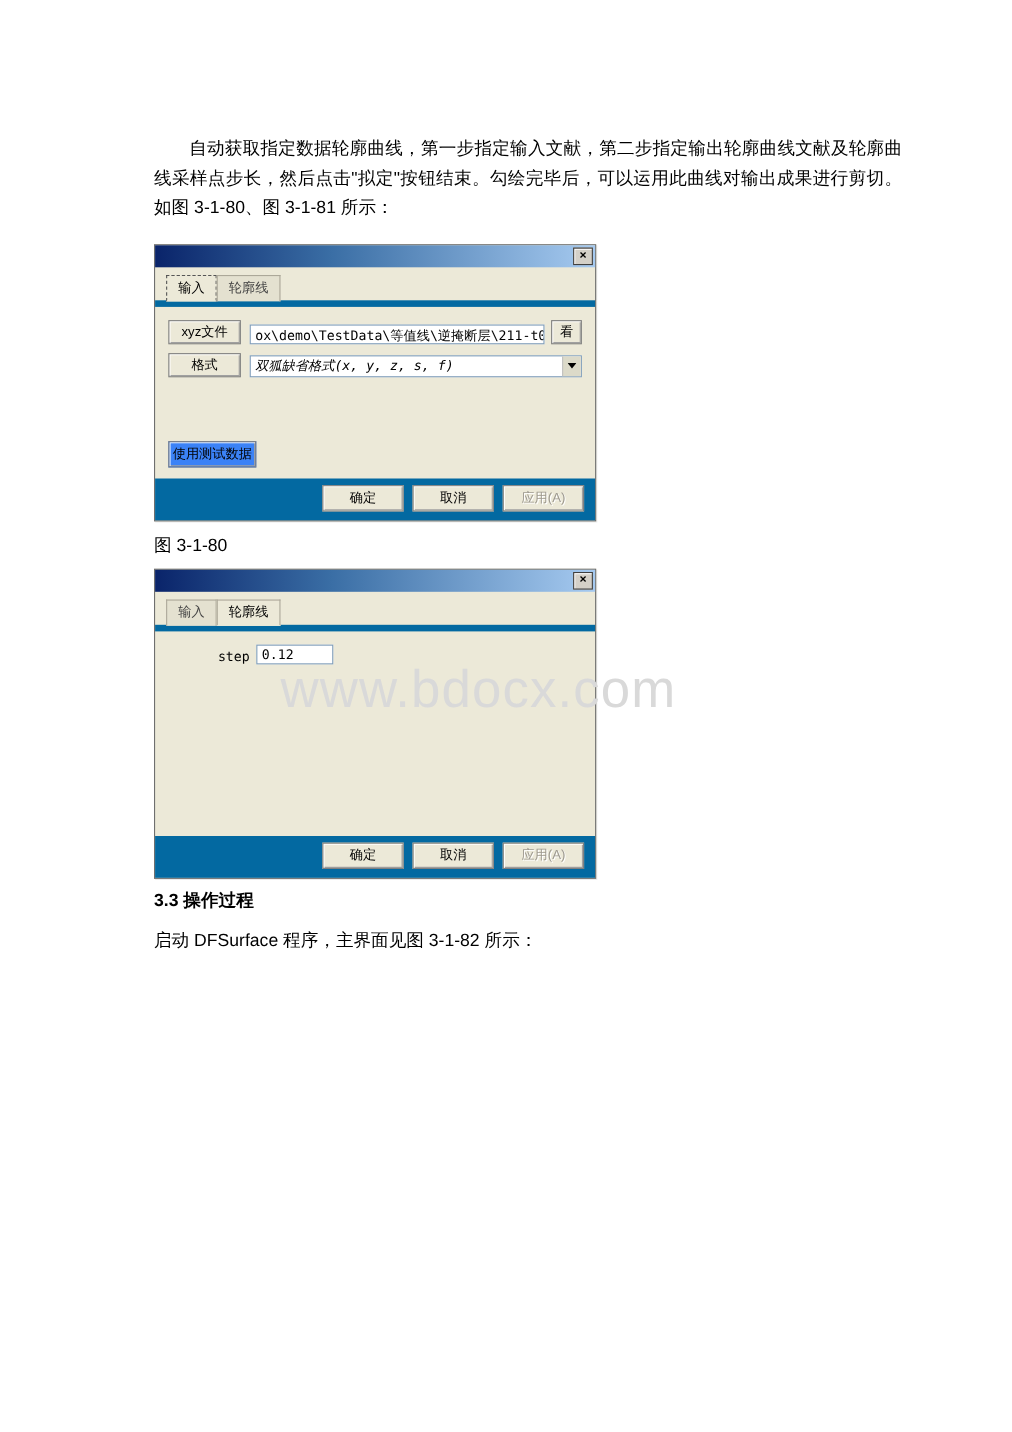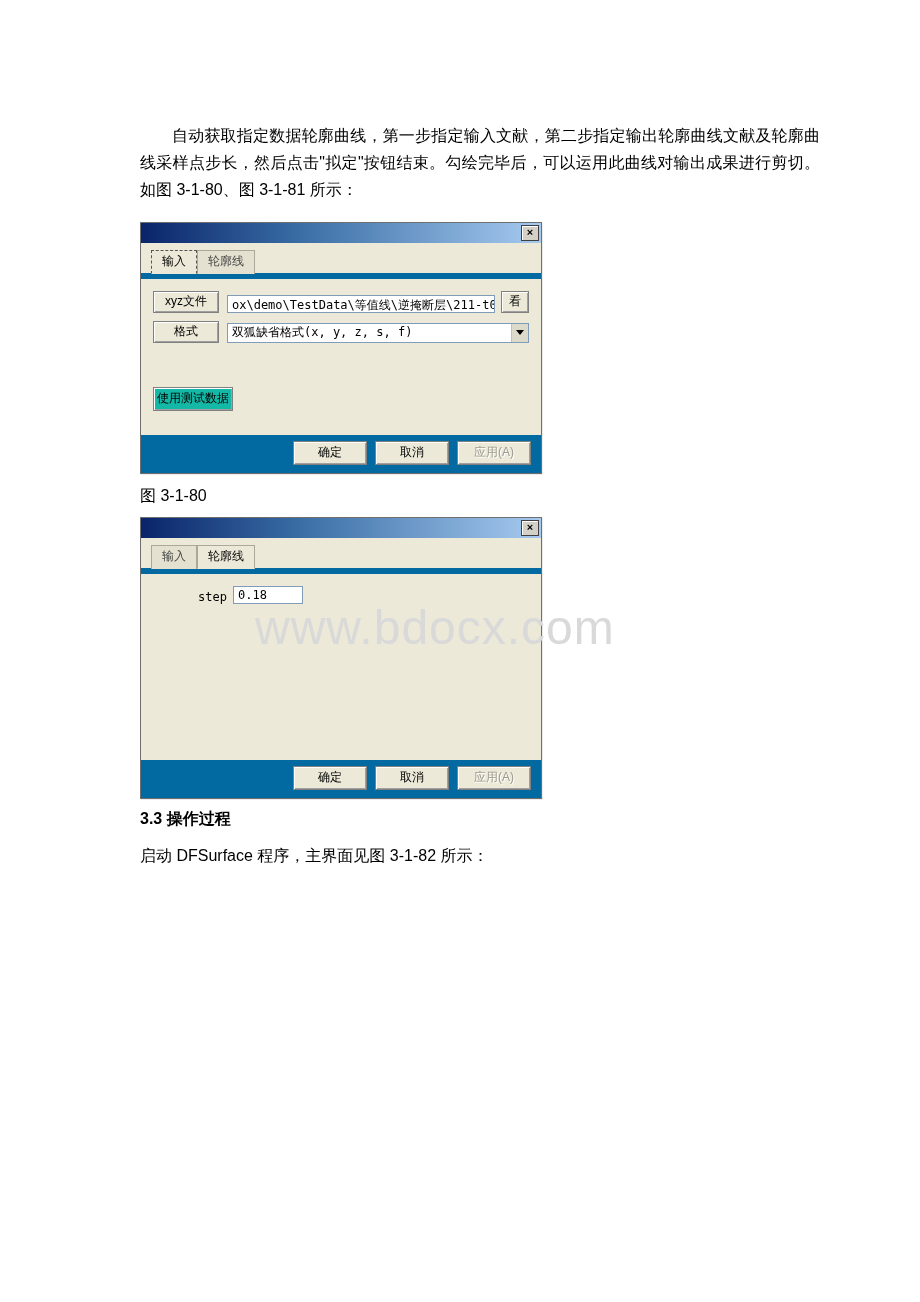--- a/index.html
+++ b/index.html
@@ -169,38 +169,39 @@
     align-items: stretch;
     box-sizing: border-box;
   }
   .combo-text {
     flex: 1;
     padding: 1px 4px;
     font-size: 12px;
     font-family: "SimSun", monospace;
     display: flex;
     align-items: center;
+    font-style: italic;
   }
   .combo-arrow {
     width: 16px;
     background: #dcdac9;
     border-left: 1px solid #c0c0c0;
     display: flex;
     align-items: center;
     justify-content: center;
   }
   .combo-arrow svg { width: 8px; height: 6px; }
   .test-data-btn {
     position: absolute;
-    bottom: 24px;
+    bottom: 10px;
     left: 12px;
     width: 78px;
     height: 22px;
     border: 1px solid #808080;
-    background: #14b8a6;
+    background: #3b82f6;
     box-shadow: inset 1px 1px 0 #fff, inset -1px -1px 0 #a0a0a0;
     display: flex;
     align-items: center;
     justify-content: center;
     font-size: 12px;
     cursor: pointer;
   }
   .dialog-buttons {
     display: flex;
     justify-content: flex-end;
@@ -289,21 +290,21 @@
     <div class="titlebar">
       <div class="close-btn">×</div>
     </div>
     <div class="tabs-row">
       <div class="tab inactive">输入</div>
       <div class="tab active">轮廓线</div>
     </div>
     <div class="tab-body" style="min-height:160px;">
       <div class="form-row">
         <div class="plain-label" style="width:74px;">step</div>
-        <div class="short-input">0.18</div>
+        <div class="short-input">0.12</div>
       </div>
     </div>
     <div class="dialog-buttons">
       <div class="dlg-btn">确定</div>
       <div class="dlg-btn">取消</div>
       <div class="dlg-btn disabled">应用(A)</div>
     </div>
   </div>
 
 

